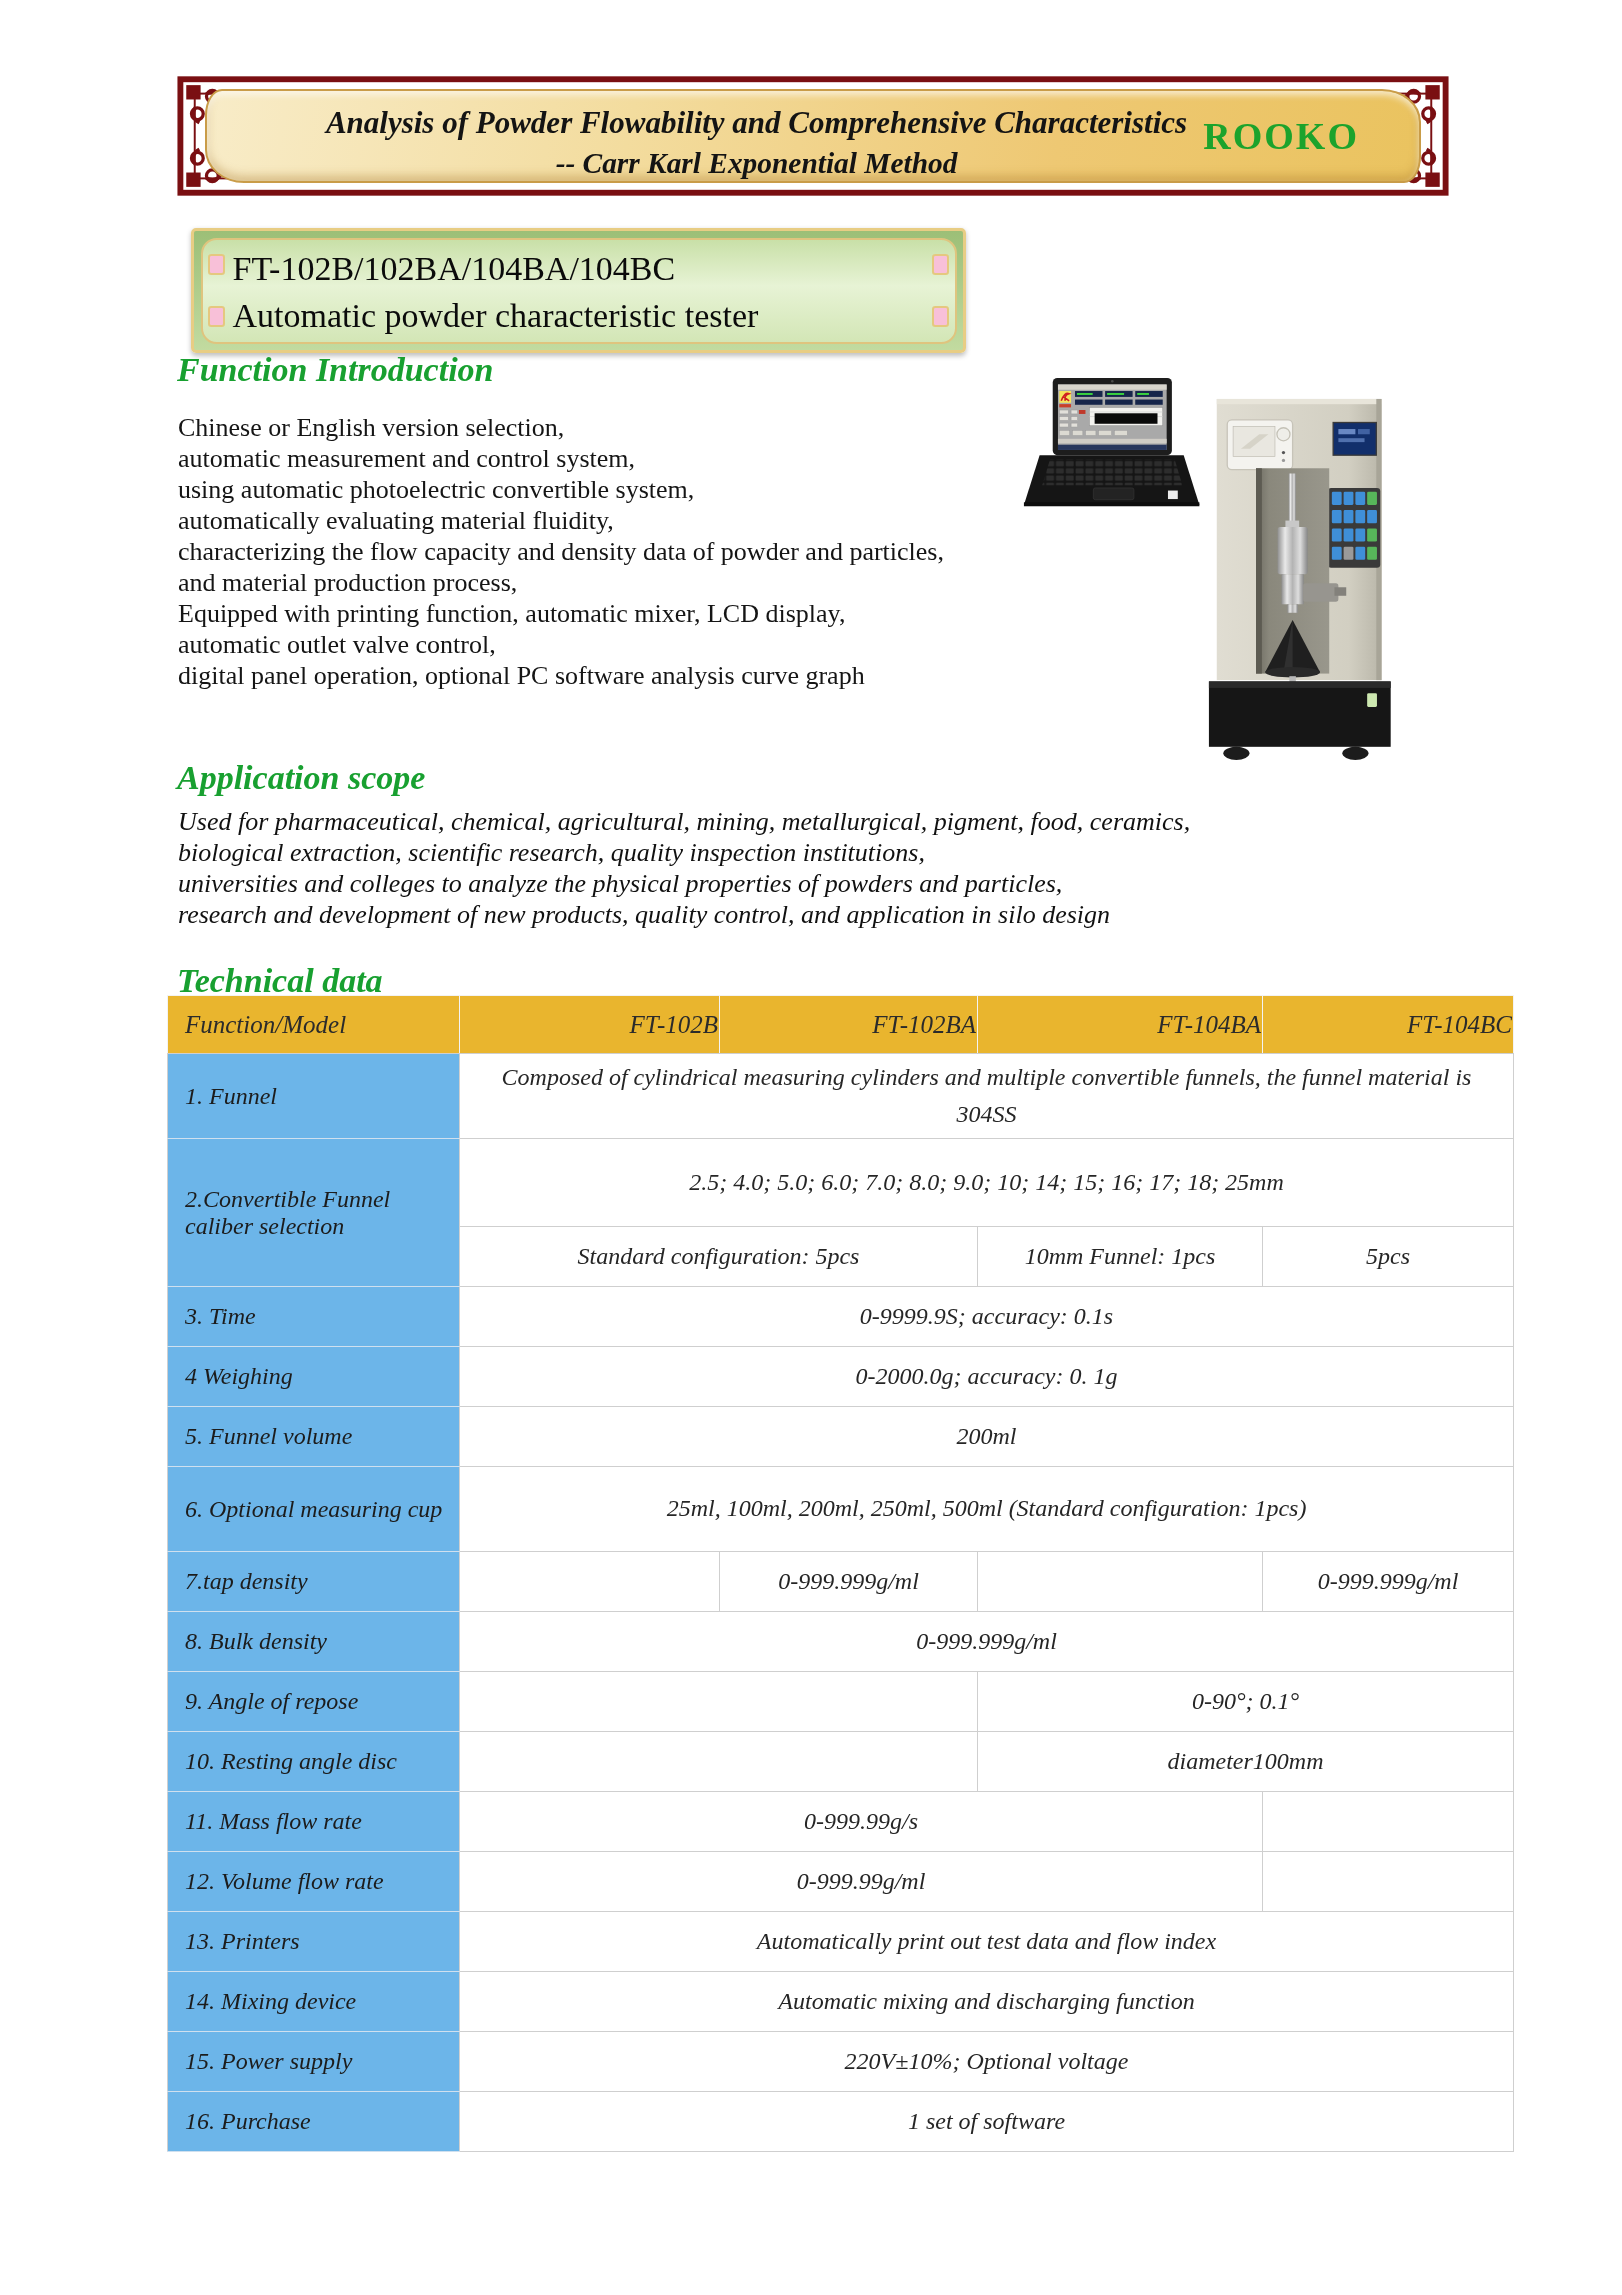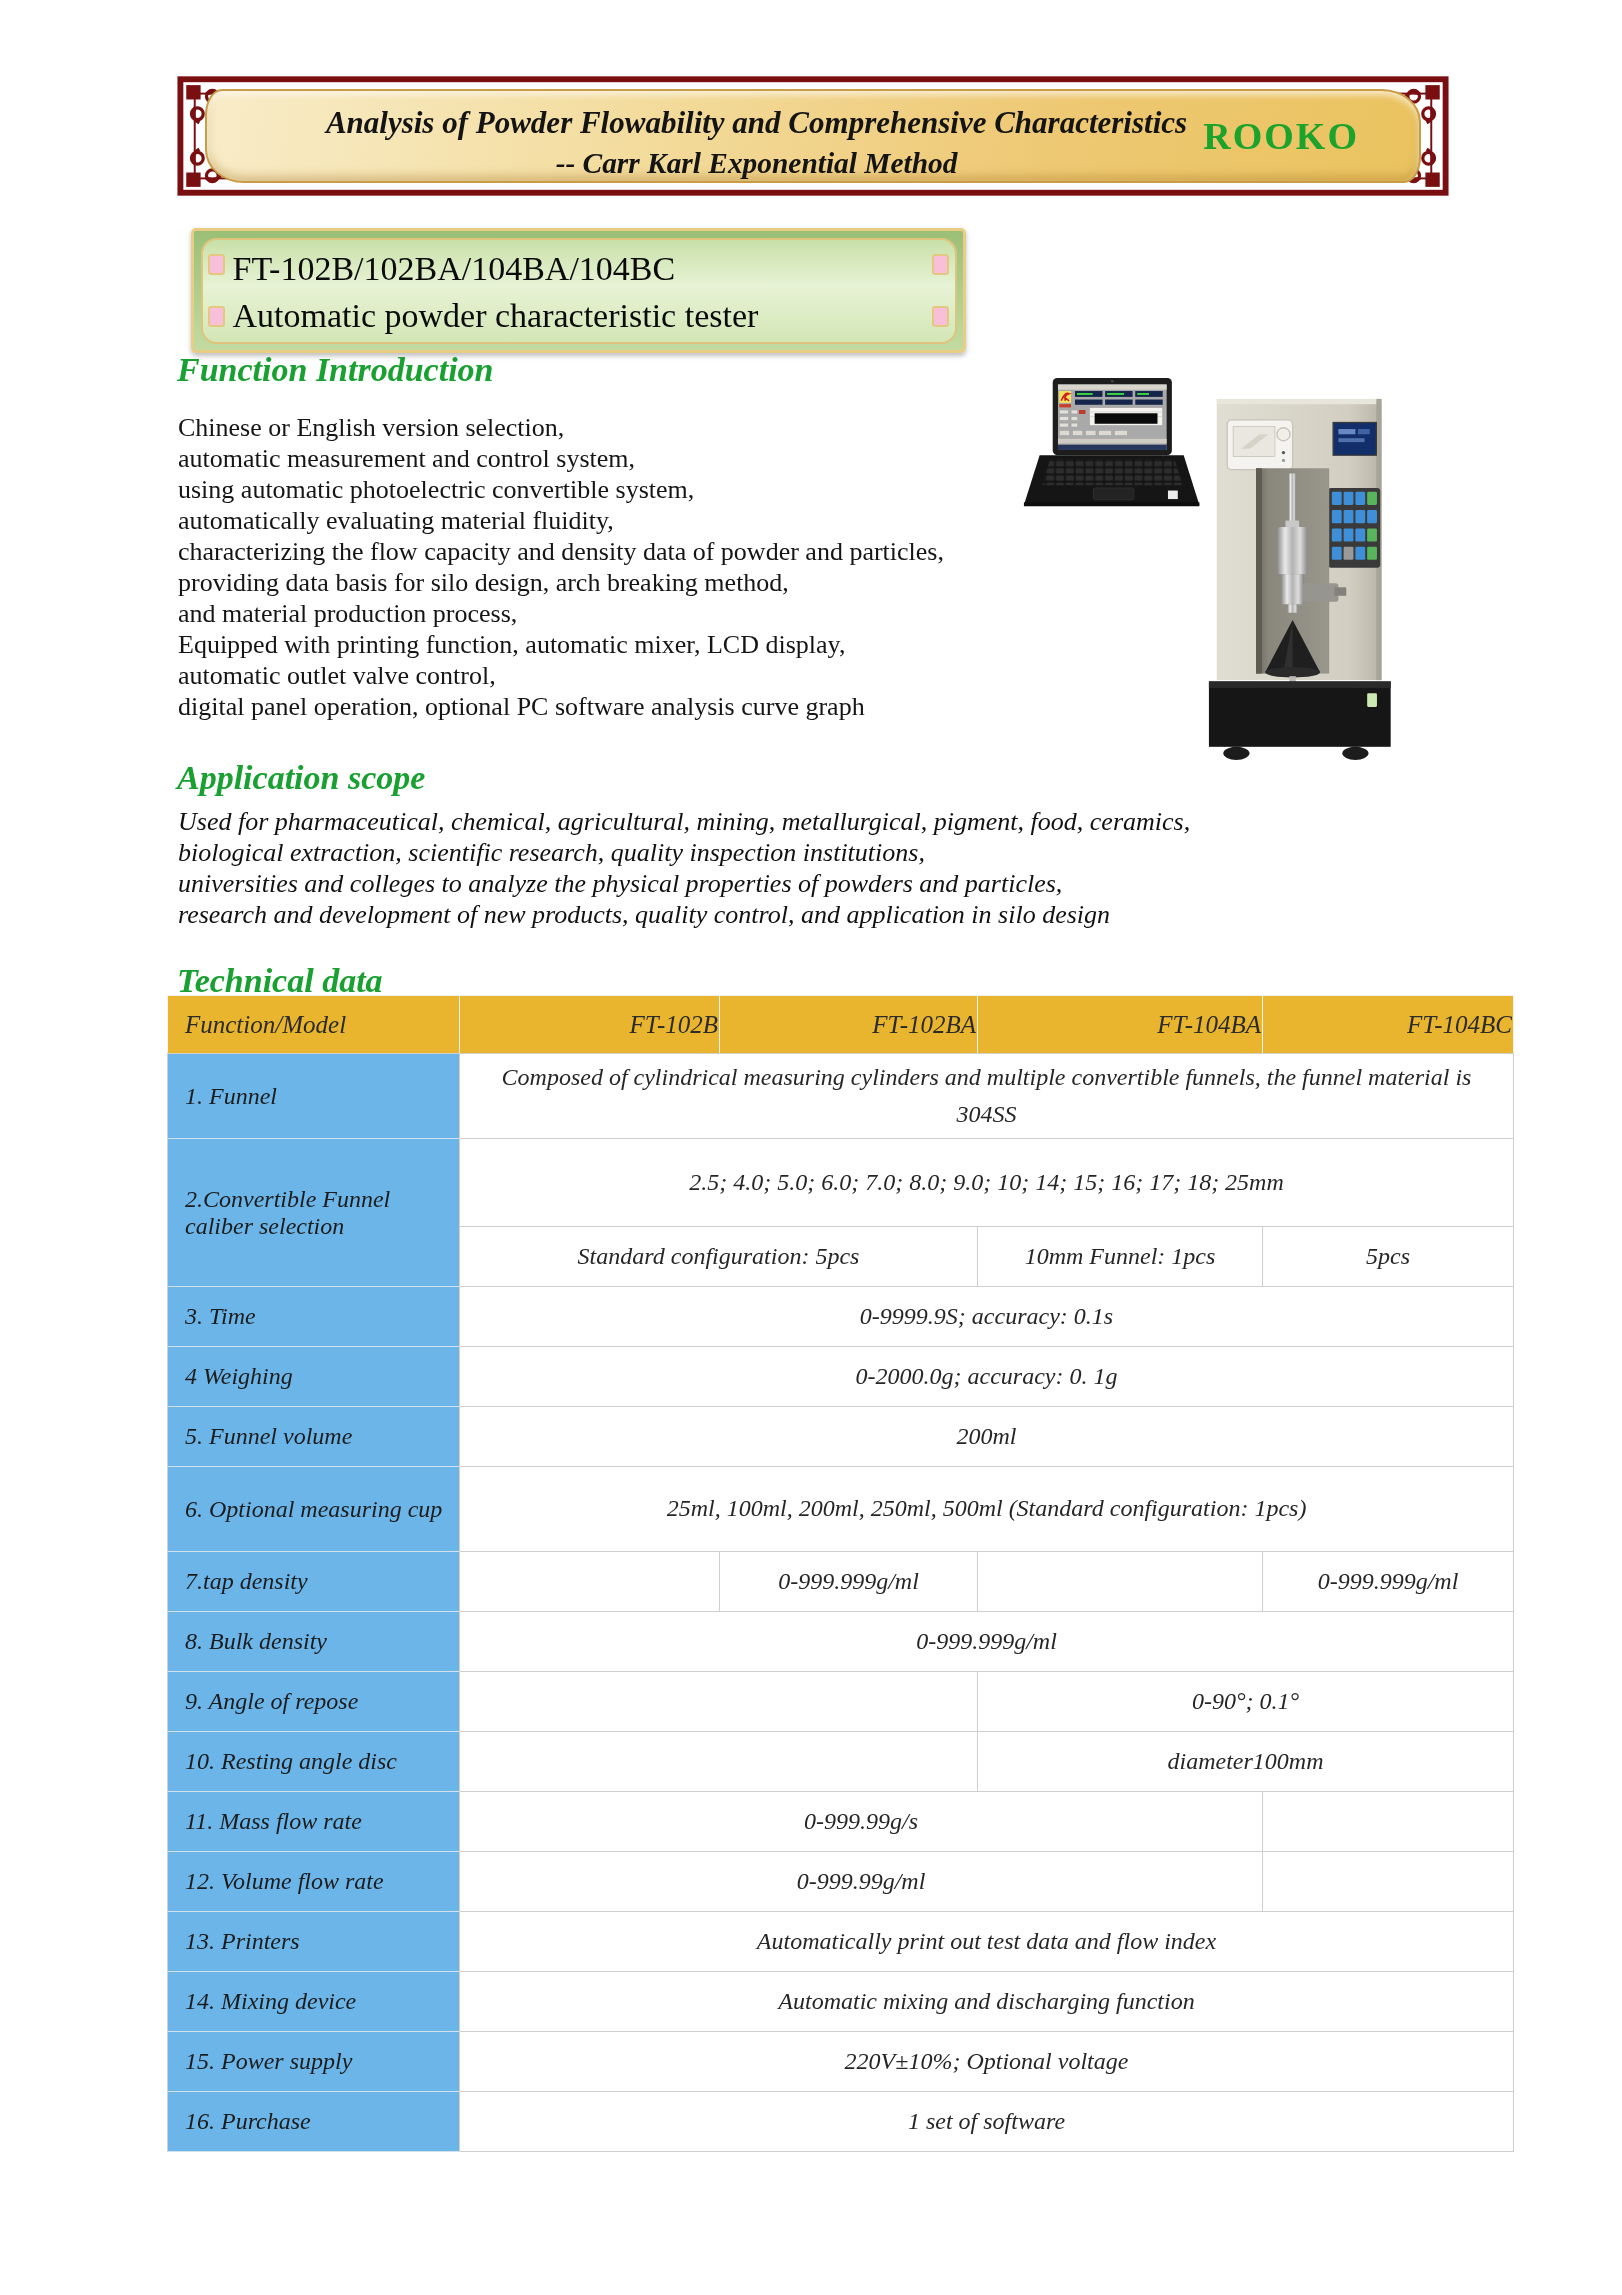--- a/index.html
+++ b/index.html
@@ -101,21 +101,20 @@
     </div>
   </div>
 
   <div class="sec-h h-func">Function Introduction</div>
   <div class="intro">
     <div>Chinese or English version selection,</div>
     <div>automatic measurement and control system,</div>
     <div>using automatic photoelectric convertible system,</div>
     <div>automatically evaluating material fluidity,</div>
     <div>characterizing the flow capacity and density data of powder and particles,</div>
-    <div>providing data basis for silo design, arch breaking method,</div>
     <div>and material production process,</div>
     <div>Equipped with printing function, automatic mixer, LCD display,</div>
     <div>automatic outlet valve control,</div>
     <div>digital panel operation, optional PC software analysis curve graph</div>
   </div>
 
   <div class="laptop">
     <svg width="190" height="165" viewBox="0 0 290 252">
       <defs>
         <pattern id="keys" patternUnits="userSpaceOnUse" width="15" height="11">

